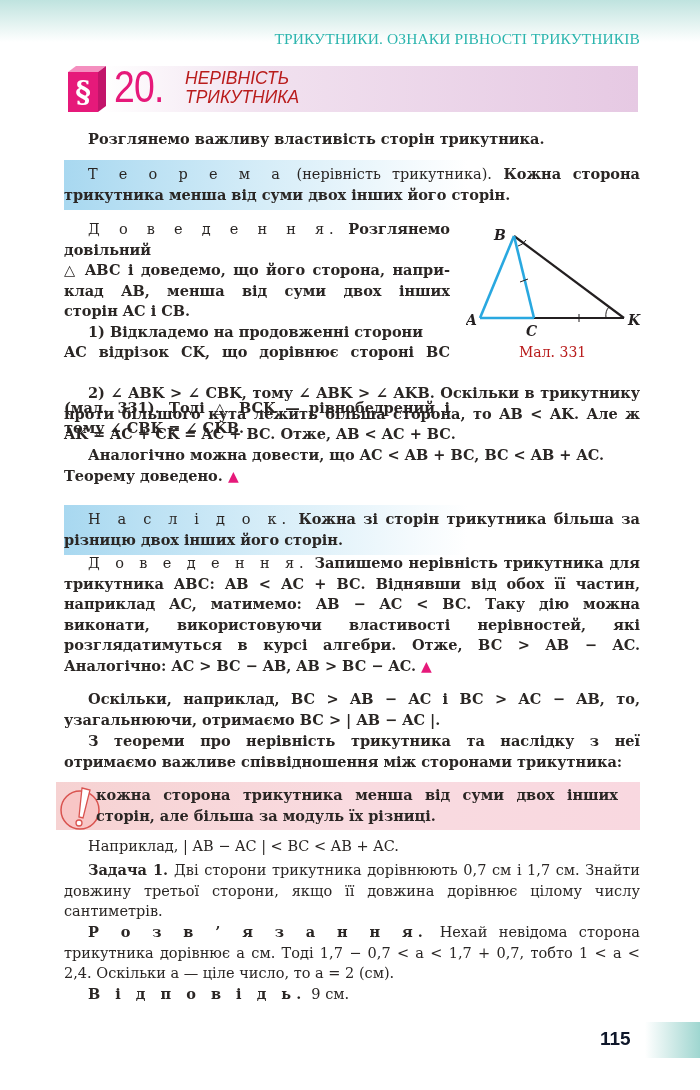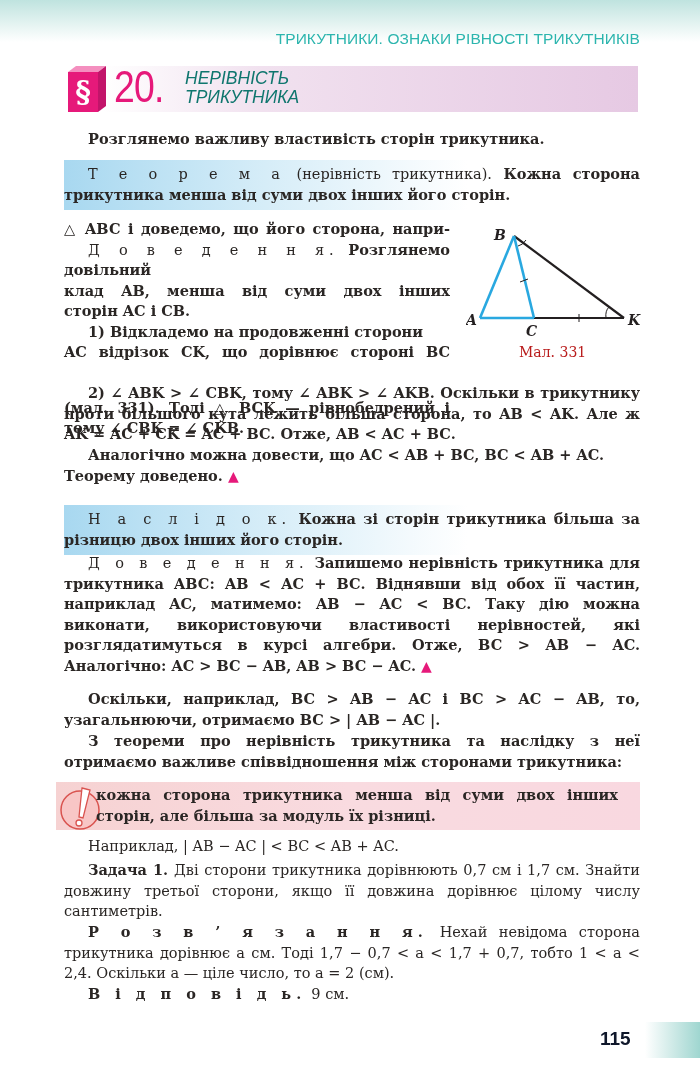--- a/index.html
+++ b/index.html
@@ -8,21 +8,21 @@
     background:#ffffff;
     font-family:"DejaVu Serif", "Liberation Serif", serif;
     color:#231f20;
   }
   .top-band {
     position:absolute; left:0; top:0; width:700px; height:42px;
     background:linear-gradient(to bottom, #bfe3df 0%, #e6f4f2 60%, #ffffff 100%);
   }
   .running-head {
     position:absolute; right:60px; top:30px;
-    font-family:Liberation Sans, sans-serif;
+    font-family:Liberation Serif, serif;
     font-size:15.5px; color:#2cb5ae; letter-spacing:0.1px;
   }
   .section-header {
     position:absolute; left:62px; top:66px; width:576px; height:46px;
   }
   .section-bar {
     position:absolute; left:40px; top:0; right:0; height:46px;
     background:linear-gradient(to right, #ffffff 0%, #f1e1ef 30%, #e6c9e3 100%);
   }
   .section-icon {
@@ -30,21 +30,21 @@
   }
   .section-num {
     position:absolute; left:52px; top:-4px;
     font-family:"Liberation Sans", sans-serif;
     font-size:44px; color:#e6197a; letter-spacing:-1px;
     transform:scaleX(0.85); transform-origin:left;
   }
   .section-title {
     position:absolute; left:123px; top:3px;
     font-family:"Liberation Sans", sans-serif; font-style:italic;
-    font-size:17.5px; line-height:19px; color:#0f766e; text-transform:uppercase;
+    font-size:17.5px; line-height:19px; color:#b91c1c; text-transform:uppercase;
   }
   .para {
     position:absolute; left:64px; width:576px;
     font-size:14.5px; line-height:20.5px; font-weight:bold;
     text-align:justify; color:#2a2624;
   }
   .para .ind { display:inline-block; width:24px; }
   .spaced { letter-spacing:5px; }
   .reg { font-weight:normal; }
   .theorem-box {
@@ -98,22 +98,22 @@
 </div>
 
 <div class="theorem-box" style="top:160px; height:50px;"></div>
 <div class="para" style="top:164px; font-size:14.5px;">
   <span class="ind"></span><span class="reg spaced">Т е о р е м а</span>
   <span class="reg">(нерівність трикутника).</span>
   <span>Кожна сторона трикутника менша від суми двох інших його сторін.</span>
 </div>
 
 <div class="para" style="top:219px; width:386px; font-size:14.5px;">
+  <div><span class="ind"></span><span class="reg spaced">Д о в е д е н н я.</span> <span>Розглянемо довільний</span></div>
   <div style="text-align-last:justify;">△ ABC і доведемо, що його сторона, напри-</div>
-  <div><span class="ind"></span><span class="reg spaced">Д о в е д е н н я.</span> <span>Розглянемо довільний</span></div>
   <div style="text-align-last:justify;">клад AB, менша від суми двох інших</div>
   <div>сторін AC і CB.</div>
   <div><span class="ind"></span><span>1) Відкладемо на продовженні сторони</span></div>
   <div style="text-align-last:justify;">AC відрізок CK, що дорівнює стороні BC</div>
   <div style="text-align-last:justify;margin-top:35px;">(мал. 331). Тоді △ BCK — рівнобедрений і</div>
   <div>тому ∠ CBK = ∠ CKB.</div>
 </div>
 
 <svg class="figure" viewBox="0 0 190 150">
   <line x1="48" y1="18" x2="158" y2="100" stroke="#231f20" stroke-width="2.2"></line>

